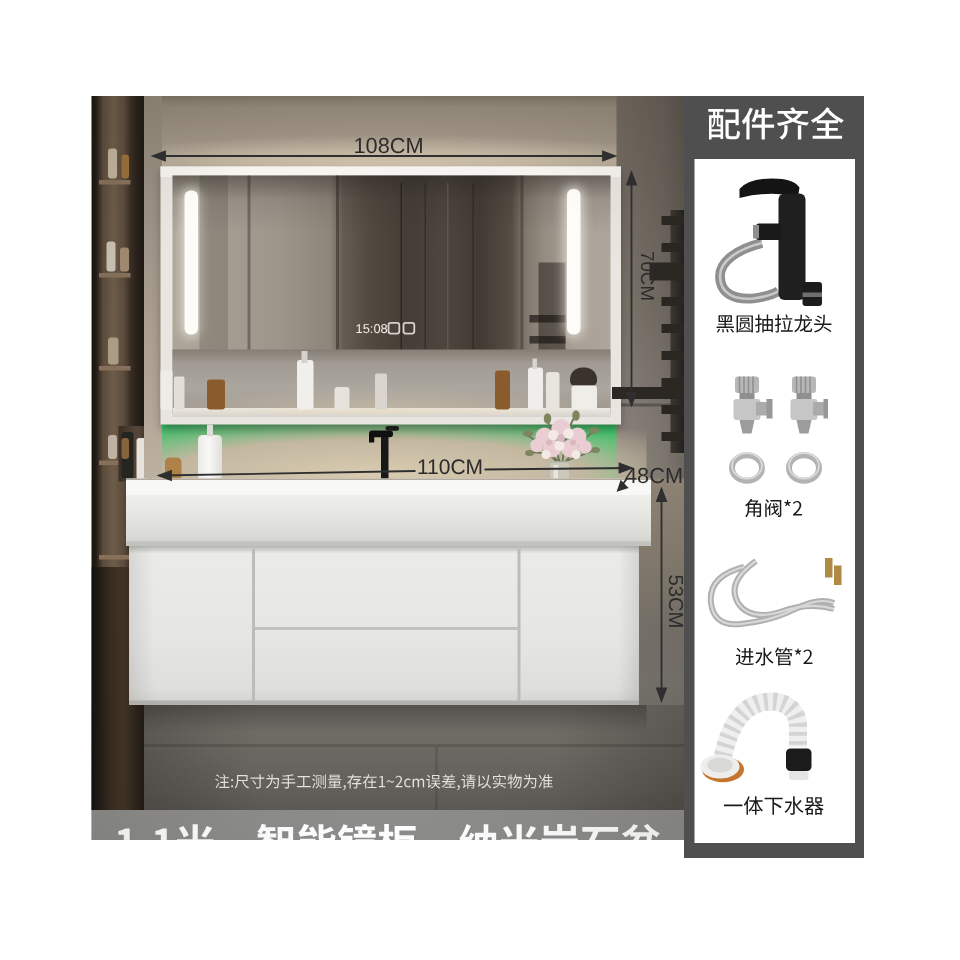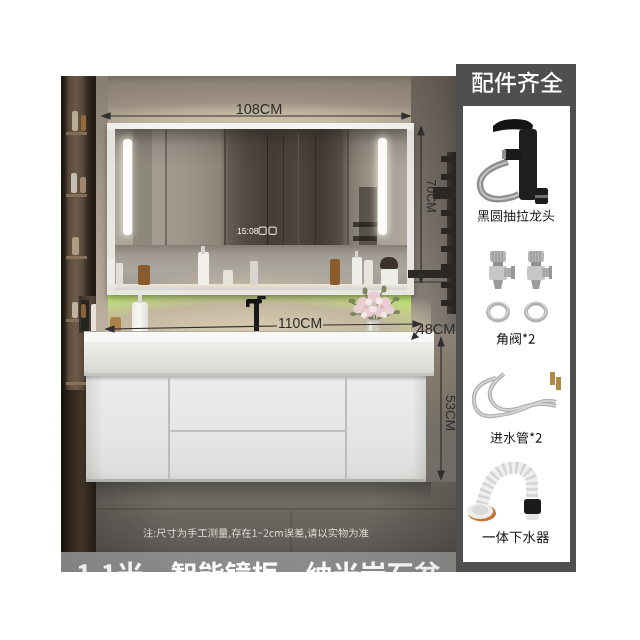--- a/index.html
+++ b/index.html
@@ -1,19 +1,19 @@
 <!DOCTYPE html>
 <html><head><meta charset="utf-8">
 <style>
 html,body{margin:0;padding:0;}
 body{width:640px;height:640px;background:#ffffff;font-family:"Liberation Sans",sans-serif;position:relative;overflow:hidden;}
 .abs{position:absolute;}
 </style></head><body>
 
-<div class="abs" style="left:61px;top:64px;width:395px;height:496px;overflow:hidden;background:#bef264;margin-top:12px;">
+<div class="abs" style="left:61px;top:64px;width:395px;height:496px;overflow:hidden;background:#22c55e;">
 
 <div class="abs" style="left:0;top:0;width:395px;height:52px;background:linear-gradient(180deg,#8d8375 0%,#998e80 40%,#a2978a 70%,#a89d8f 100%);"></div>
 <div class="abs" style="left:0;top:0;width:395px;height:7px;background:linear-gradient(#7d7365,rgba(125,115,101,0));"></div>
 <div class="abs" style="left:20px;top:26px;width:360px;height:26px;background:radial-gradient(ellipse 250px 26px at 180px 26px,#ddcfb5 0%,#c3b6a1 55%,rgba(162,151,138,0) 100%);"></div>
 
 <div class="abs" style="left:350px;top:0;width:45px;height:476px;background:linear-gradient(180deg,#6f675e 0%,#7b746b 30%,#88817a 45%,#8f897f 56%,#a29c93 61%,#a29c93 70%,#8a847b 78%,#6a655c 90%,#5e5a54 100%);"></div>
 <div class="abs" style="left:350px;top:0;width:45px;height:476px;background:linear-gradient(90deg,rgba(40,36,32,0) 0%,rgba(40,36,32,.15) 70%,rgba(40,36,32,.3) 100%);"></div>
 <div class="abs" style="left:350px;top:205px;width:45px;height:2px;background:#585650;"></div>
 
 <div class="abs" style="left:386px;top:76px;width:9px;height:162px;background:linear-gradient(90deg,#3b3733,#23211e);z-index:6"></div>

